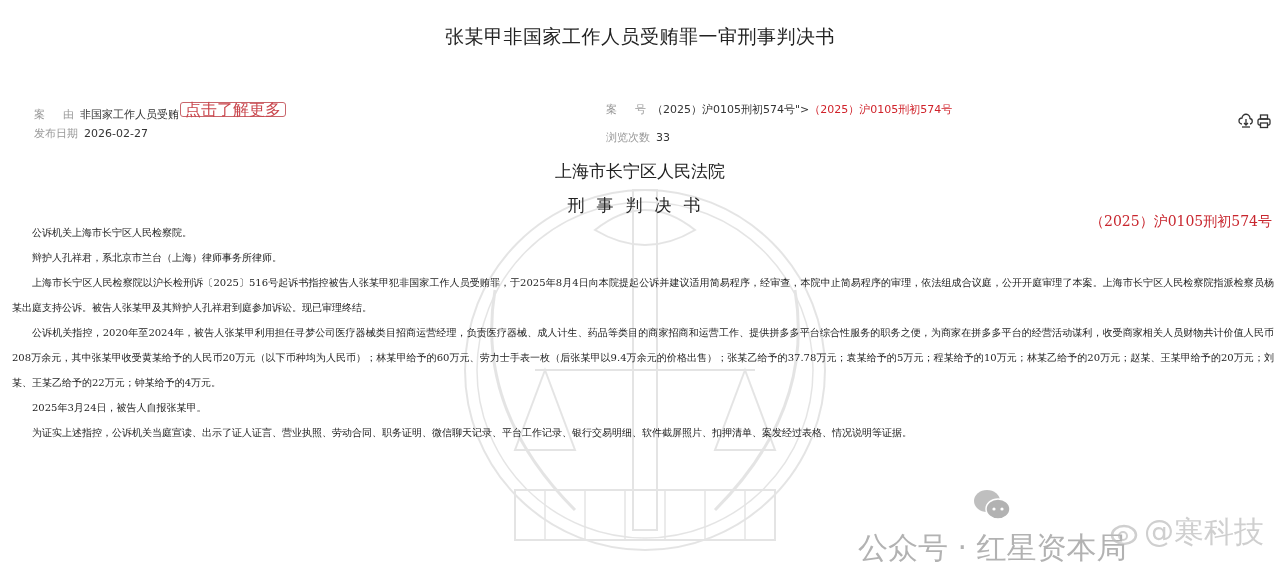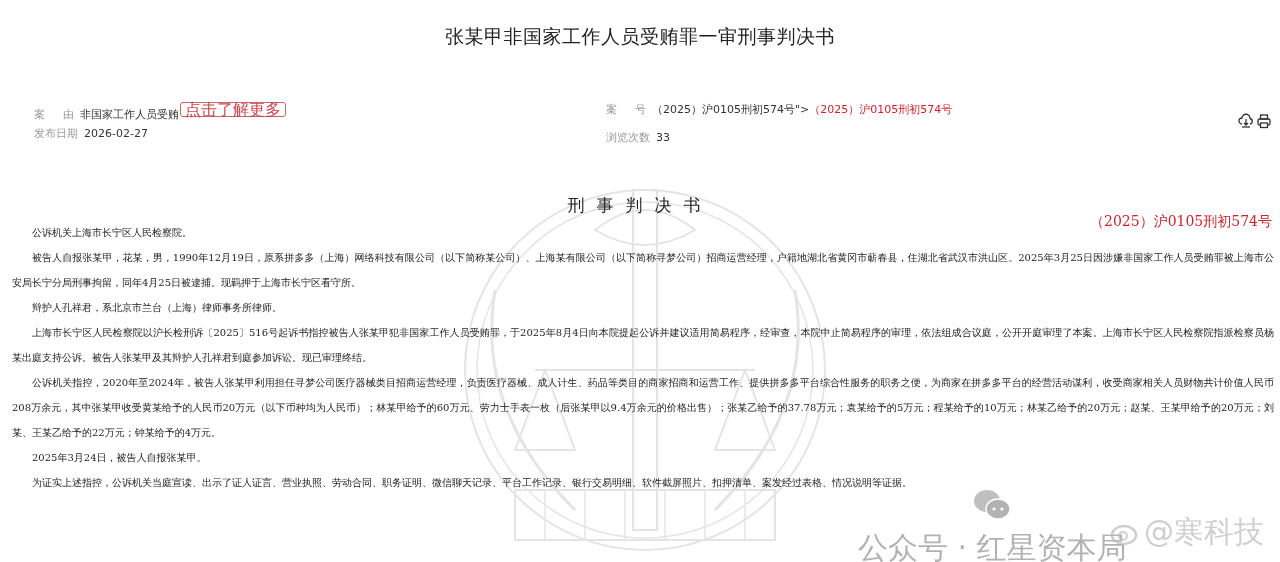--- a/index.html
+++ b/index.html
@@ -82,26 +82,26 @@
     <circle cx="190" cy="200" r="168" fill="none" stroke="#888" stroke-width="1.5"></circle>
     <rect x="178" y="20" width="24" height="340" fill="none" stroke="#888" stroke-width="2"></rect>
     <path d="M140 60 q50-40 100 0 q-50 30-100 0z" fill="none" stroke="#888" stroke-width="2"></path>
     <path d="M80 200 h220" stroke="#888" stroke-width="2"></path>
     <path d="M90 200 l-30 80 h60z M290 200 l-30 80 h60z" fill="none" stroke="#888" stroke-width="2"></path>
     <path d="M40 120 q-20 120 80 220 M340 120 q20 120 -80 220" fill="none" stroke="#888" stroke-width="3"></path>
     <path d="M60 320 h260 v50 h-260z" fill="none" stroke="#888" stroke-width="2"></path>
     <path d="M90 320 v50 M130 320 v50 M170 320 v50 M210 320 v50 M250 320 v50 M290 320 v50" stroke="#888" stroke-width="1.5"></path>
   </svg>
 
+  <div class="court">上海市长宁区人民法院</div>
   <div class="doctype">刑事判决书</div>
   <div class="casenum">（2025）沪0105刑初574号</div>
 
   <div class="body-text">
     <p>公诉机关上海市长宁区人民检察院。</p>
-    <p>被告人自报张某甲，花某，男，1990年12月19日，原系拼多多（上海）网络科技有限公司（以下简称某公司）、上海某有限公司（以下简称寻梦公司）招商运营经理，户籍地湖北省黄冈市蕲春县，住湖北省武汉市洪山区。2025年3月25日因涉嫌非国家工作人员受贿罪被上海市公安局长宁分局刑事拘留，同年4月25日被逮捕。现羁押于上海市长宁区看守所。</p>
     <p>辩护人孔祥君，系北京市兰台（上海）律师事务所律师。</p>
     <p>上海市长宁区人民检察院以沪长检刑诉〔2025〕516号起诉书指控被告人张某甲犯非国家工作人员受贿罪，于2025年8月4日向本院提起公诉并建议适用简易程序，经审查，本院中止简易程序的审理，依法组成合议庭，公开开庭审理了本案。上海市长宁区人民检察院指派检察员杨某出庭支持公诉。被告人张某甲及其辩护人孔祥君到庭参加诉讼。现已审理终结。</p>
     <p>公诉机关指控，2020年至2024年，被告人张某甲利用担任寻梦公司医疗器械类目招商运营经理，负责医疗器械、成人计生、药品等类目的商家招商和运营工作、提供拼多多平台综合性服务的职务之便，为商家在拼多多平台的经营活动谋利，收受商家相关人员财物共计价值人民币208万余元，其中张某甲收受黄某给予的人民币20万元（以下币种均为人民币）；林某甲给予的60万元、劳力士手表一枚（后张某甲以9.4万余元的价格出售）；张某乙给予的37.78万元；袁某给予的5万元；程某给予的10万元；林某乙给予的20万元；赵某、王某甲给予的20万元；刘某、王某乙给予的22万元；钟某给予的4万元。</p>
     <p>2025年3月24日，被告人自报张某甲。</p>
     <p>为证实上述指控，公诉机关当庭宣读、出示了证人证言、营业执照、劳动合同、职务证明、微信聊天记录、平台工作记录、银行交易明细、软件截屏照片、扣押清单、案发经过表格、情况说明等证据。</p>
   </div>
 </div>
 
 <div class="wm1">
   <svg width="40" height="34" viewBox="0 0 40 34">

